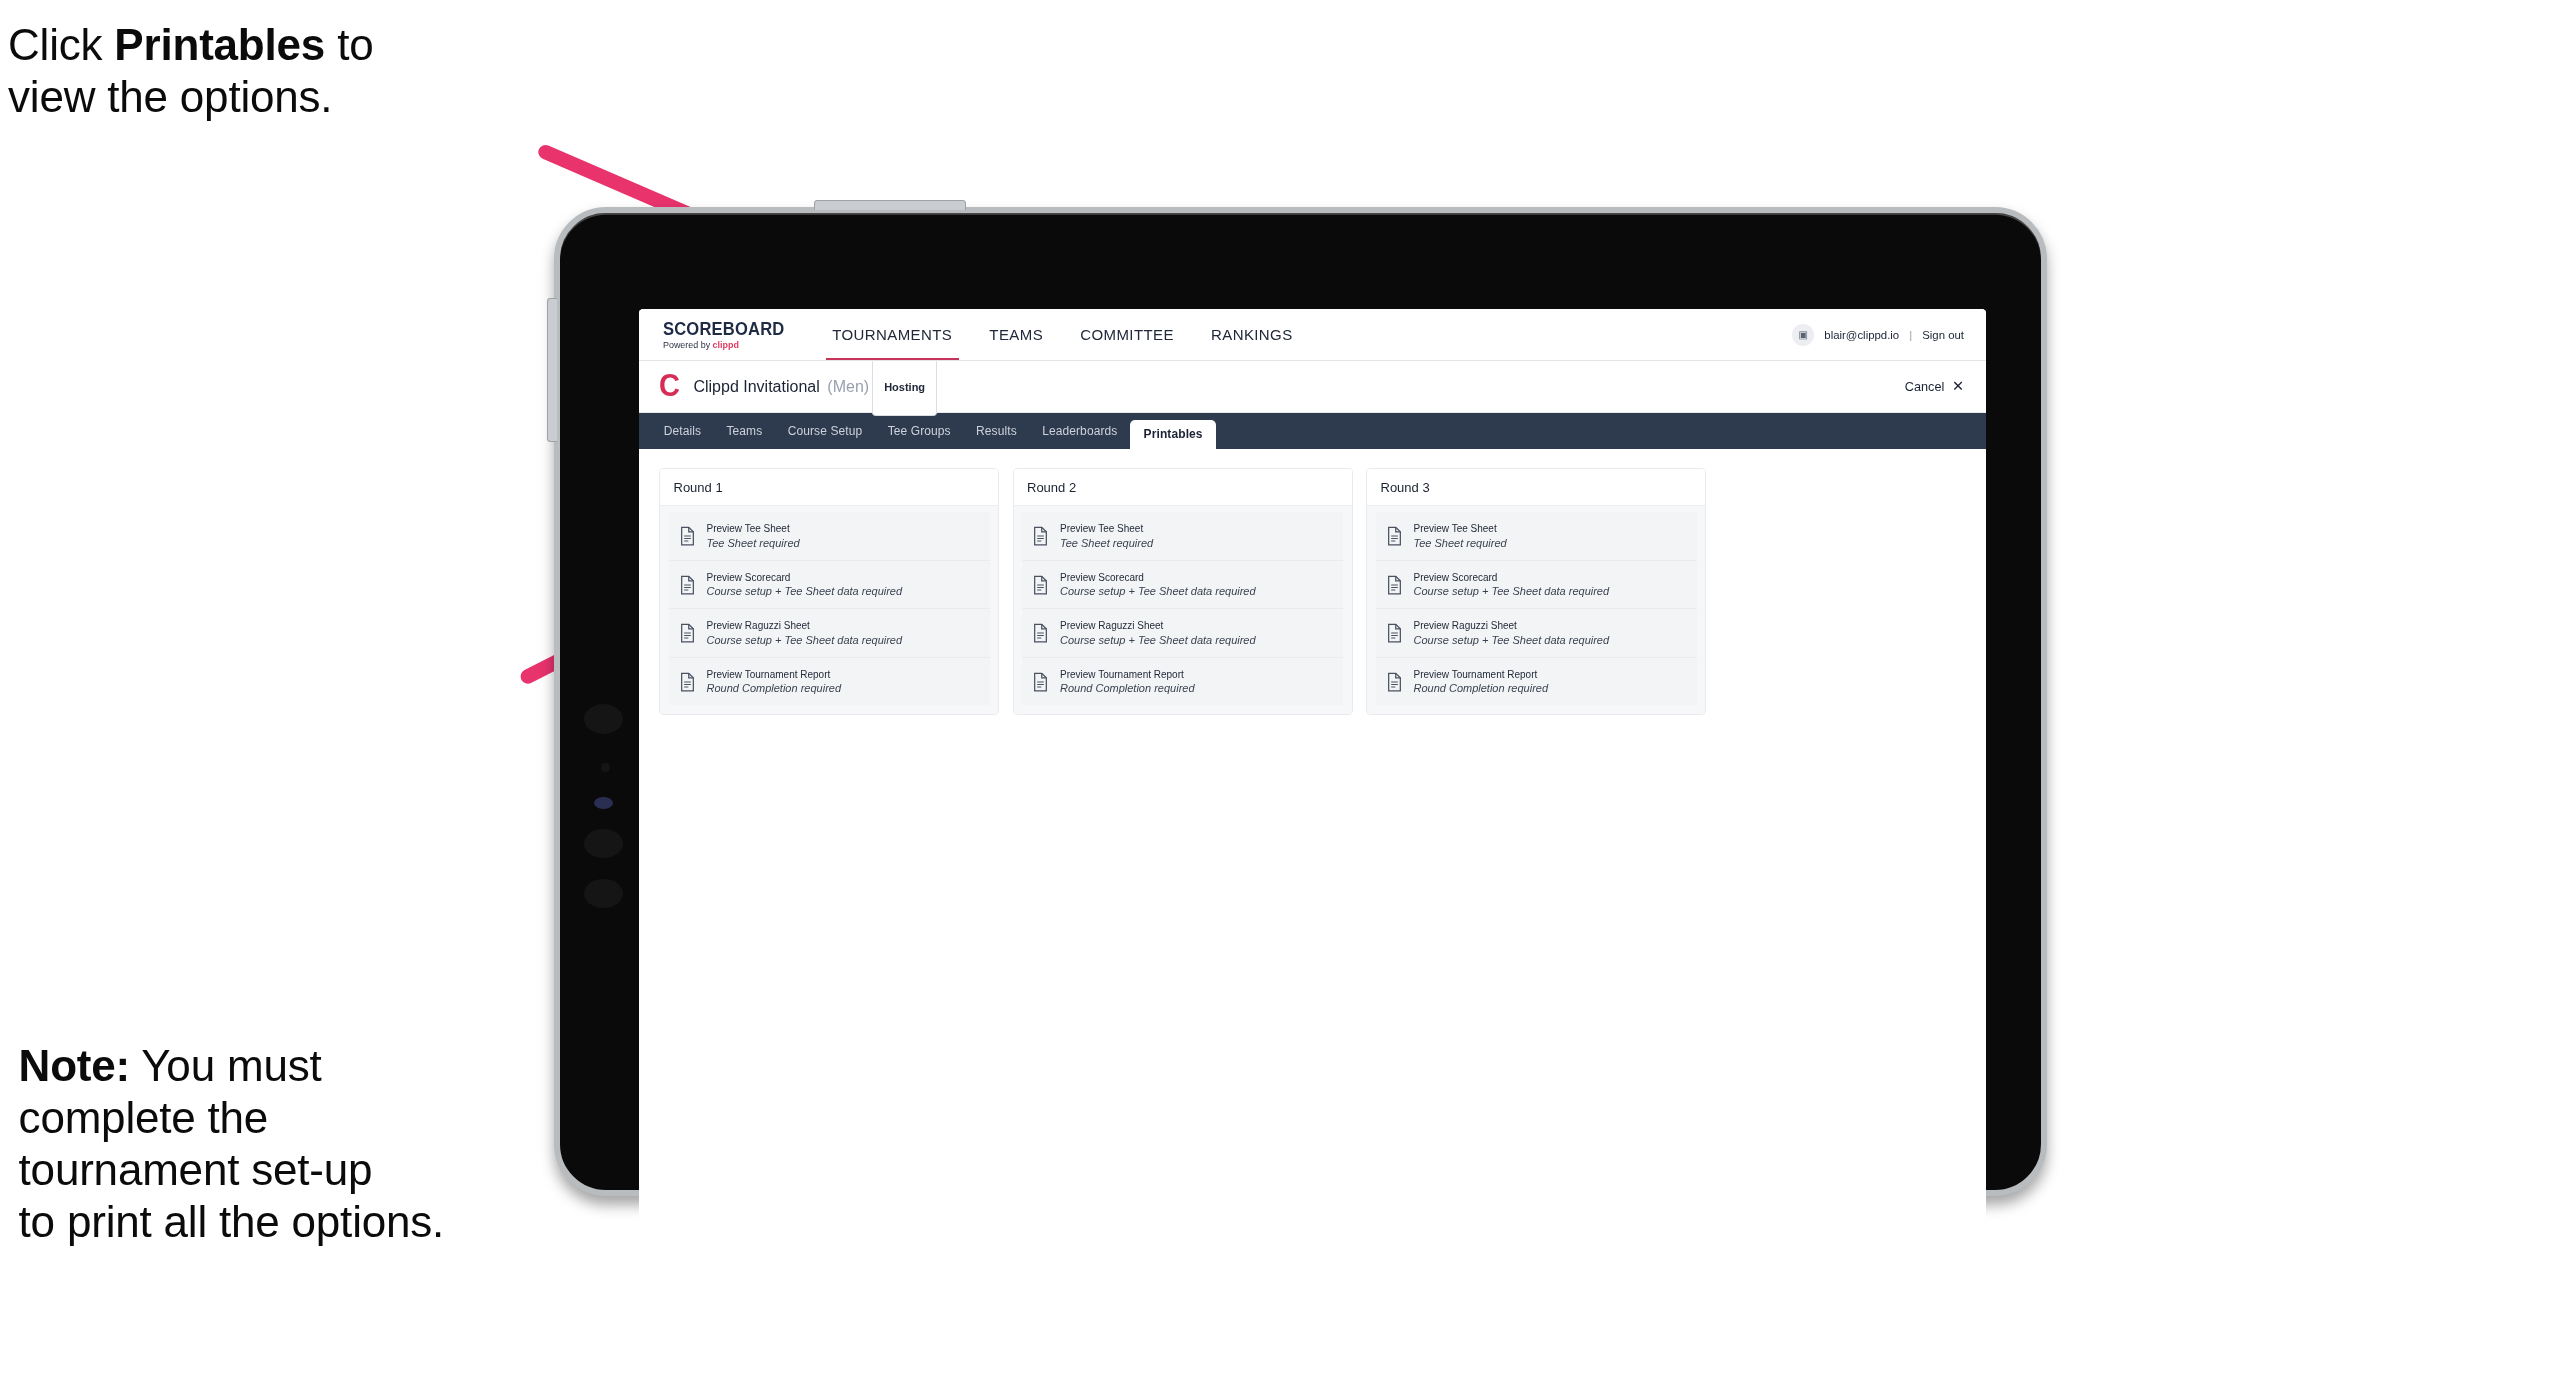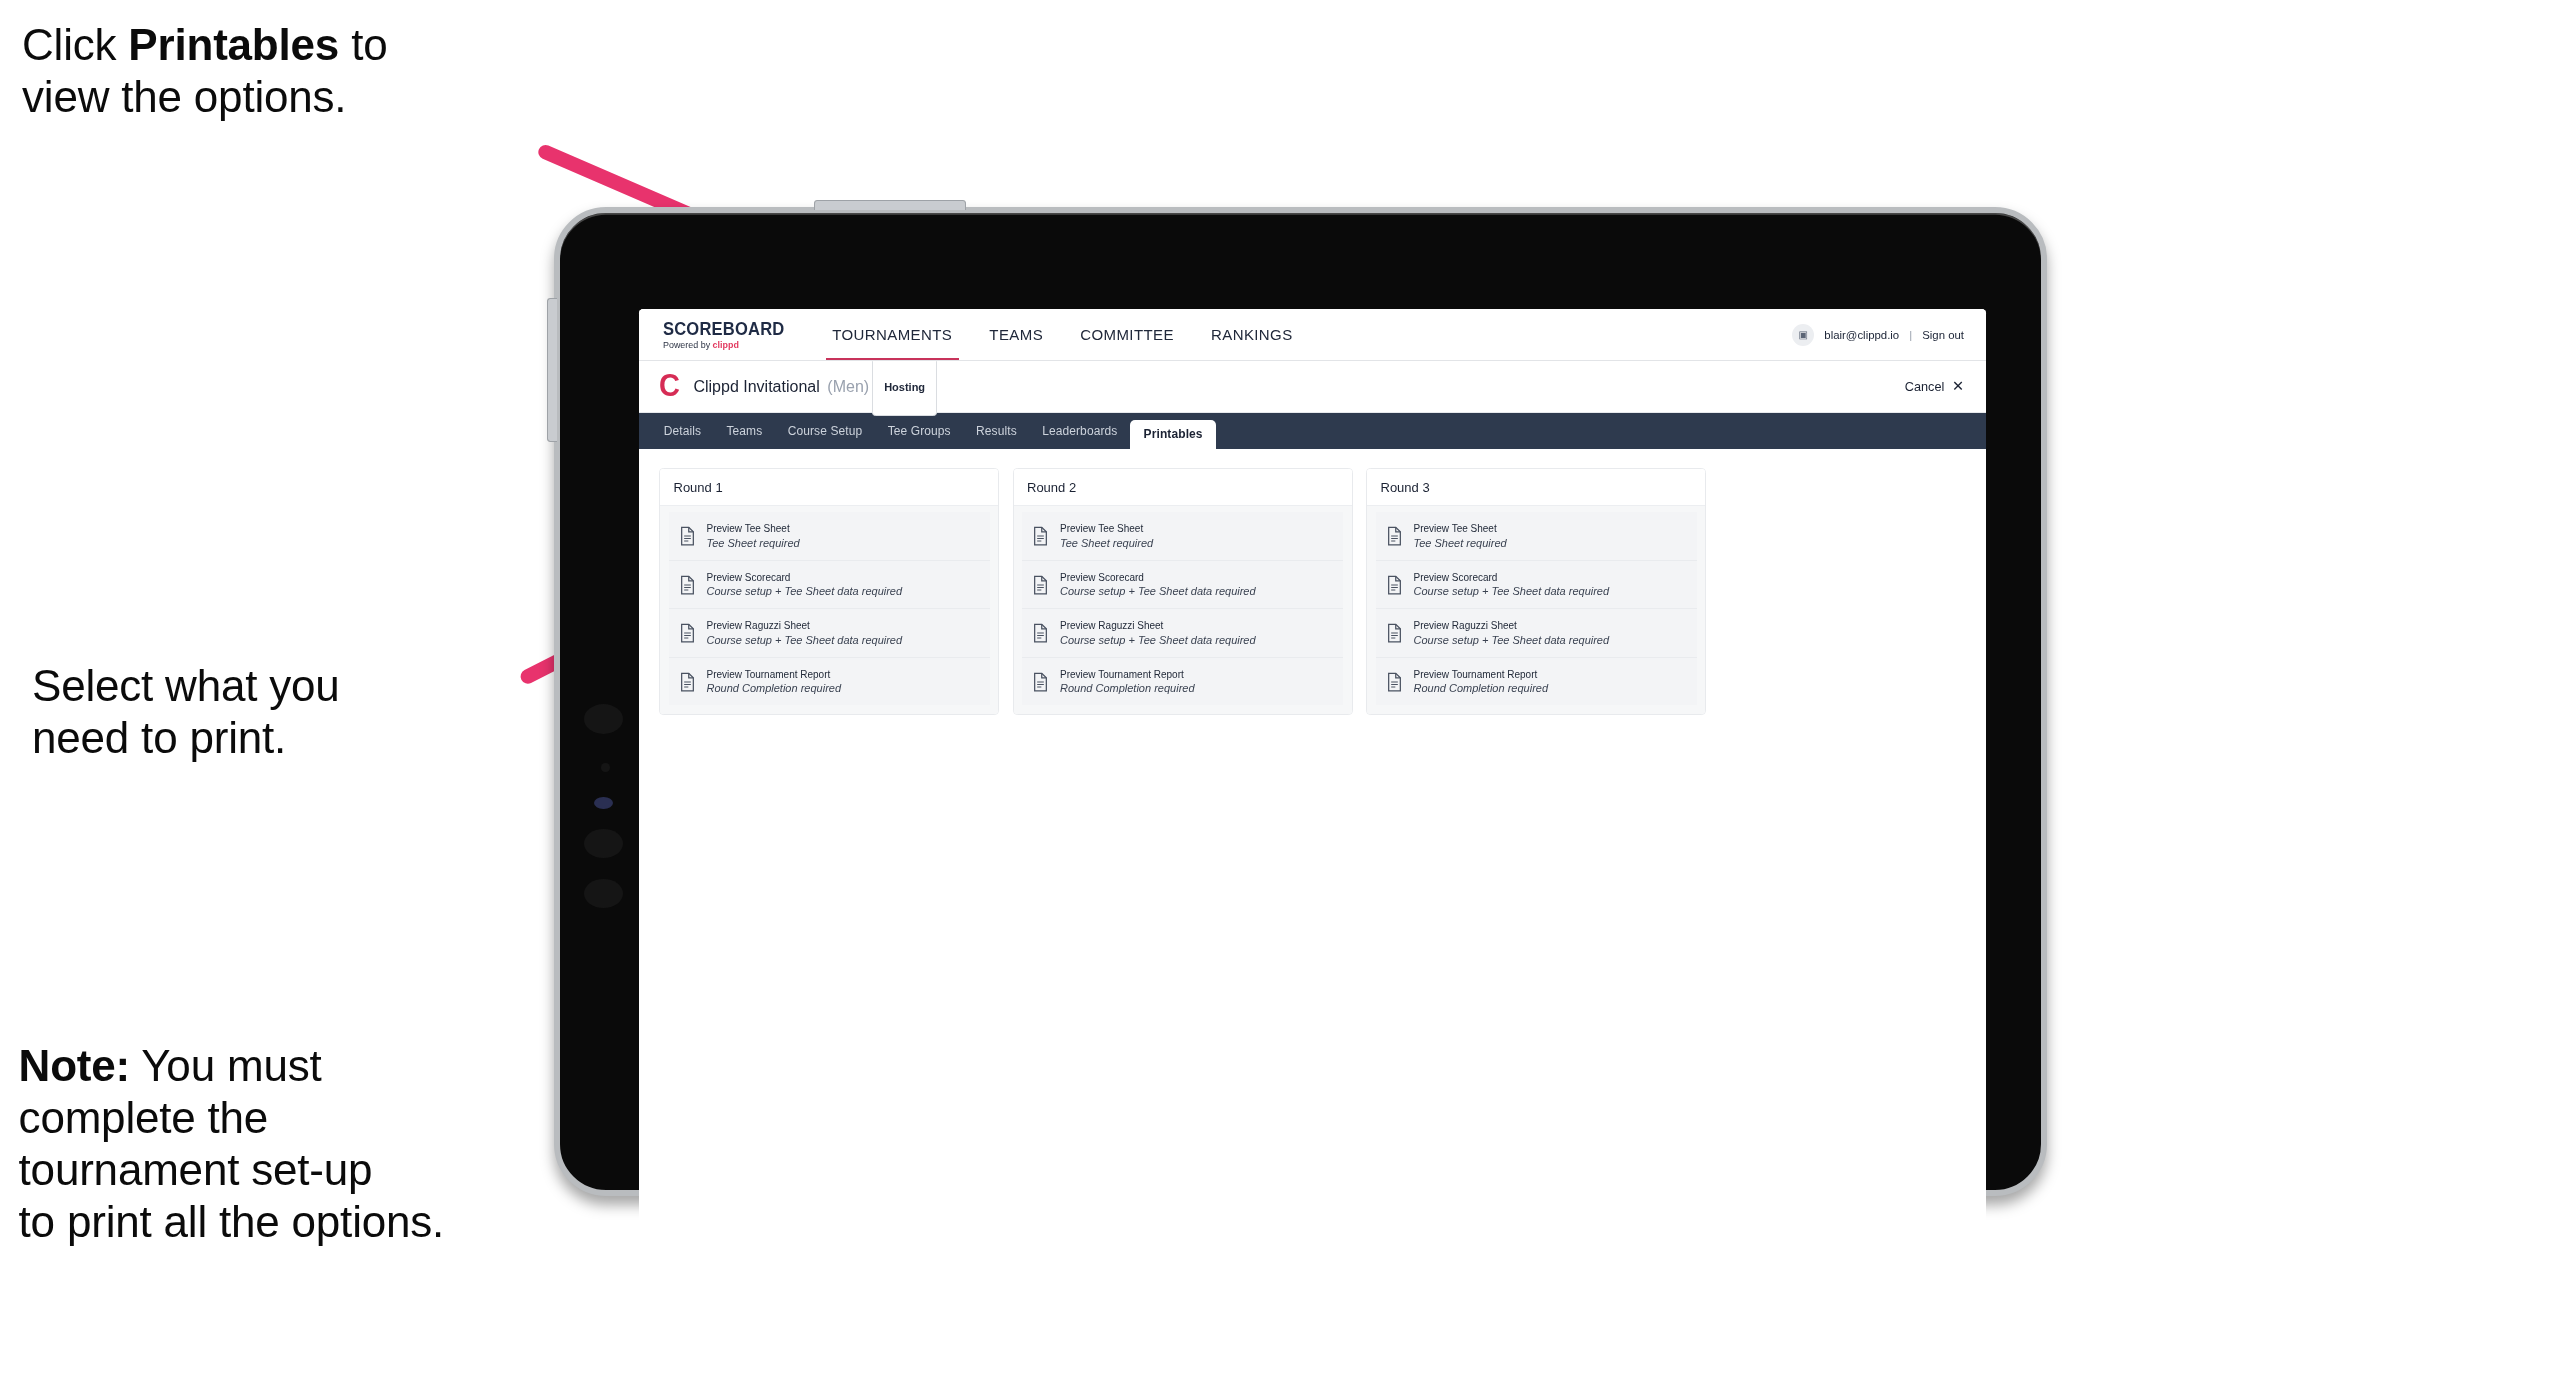--- a/index.html
+++ b/index.html
@@ -17,21 +17,21 @@
     position: absolute;
     color: #0b0b0b;
     font-family: "Liberation Sans", sans-serif;
     font-size: 44px;
     line-height: 1.18;
     letter-spacing: -0.2px;
     white-space: pre-line;
   }
   .annot b { font-weight: 700; }
 
-  #annot-click    { left: 22px;  top: 18.6px;  width: 592px; }
+  #annot-click    { left: 8px;  top: 18.6px;  width: 592px; }
   #annot-select   { left: 32px;  top: 660px; width: 541px; }
   #annot-note     { left: 18.6px;  top: 1040px; width: 693px; }
 
   
   .arrow-svg { position: absolute; left: 0; top: 0; width: 2576px; height: 1386px;
                pointer-events: none; overflow: visible; }
 
   
   #tablet {
     position: absolute;
@@ -231,22 +231,20 @@
   .print-sub { font-size: 11px; font-style: italic; color: #3a4251; }
 </style>
 </head>
 <body>
 
 <div id="stage">
 
   <div class="annot" id="annot-click"><span>Click </span><b>Printables</b><span> to
 view the options.</span></div>
 
-  <div class="annot" id="annot-select">Select what you
- need to print.</div>
 
   <div class="annot" id="annot-note"><b>Note:</b><span> You must
 complete the
 tournament set-up
 to print all the options.</span></div>
 
   <svg class="arrow-svg" viewBox="0 0 3046 1639">
 
     <g>
       <line x1="645" y1="180" x2="1228" y2="432" stroke="#e8336d" stroke-width="17" stroke-linecap="round"></line>

